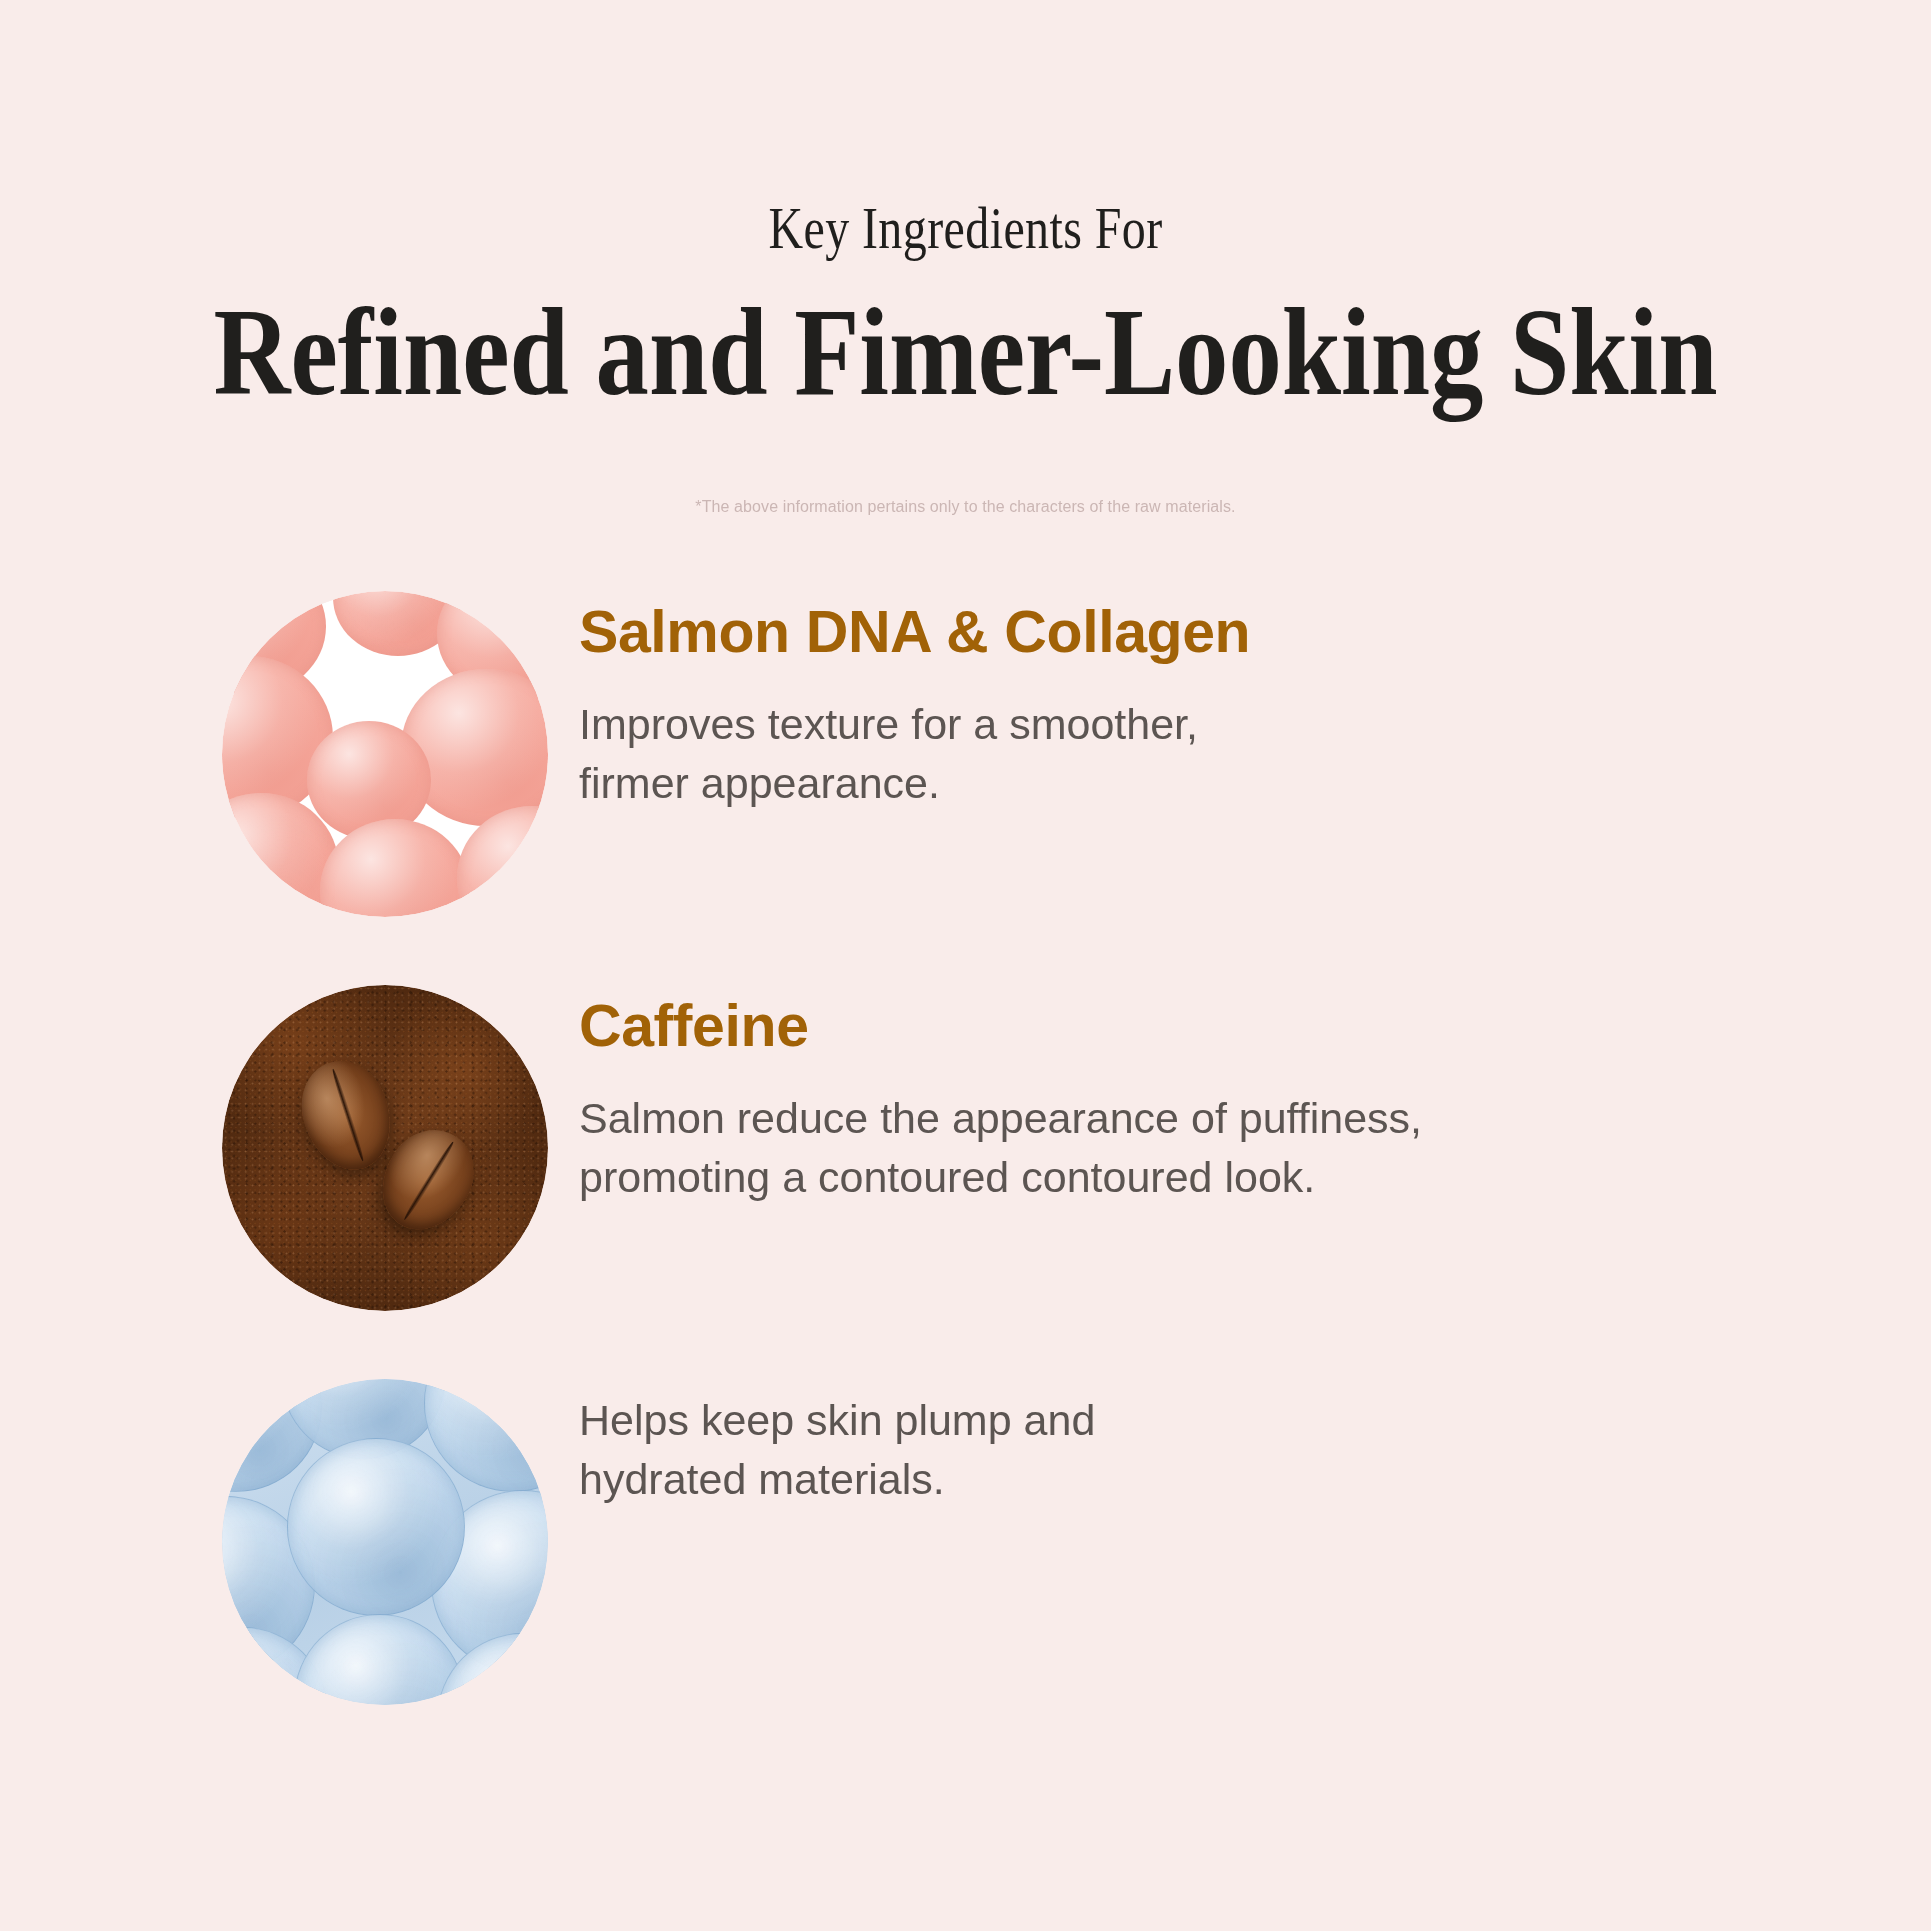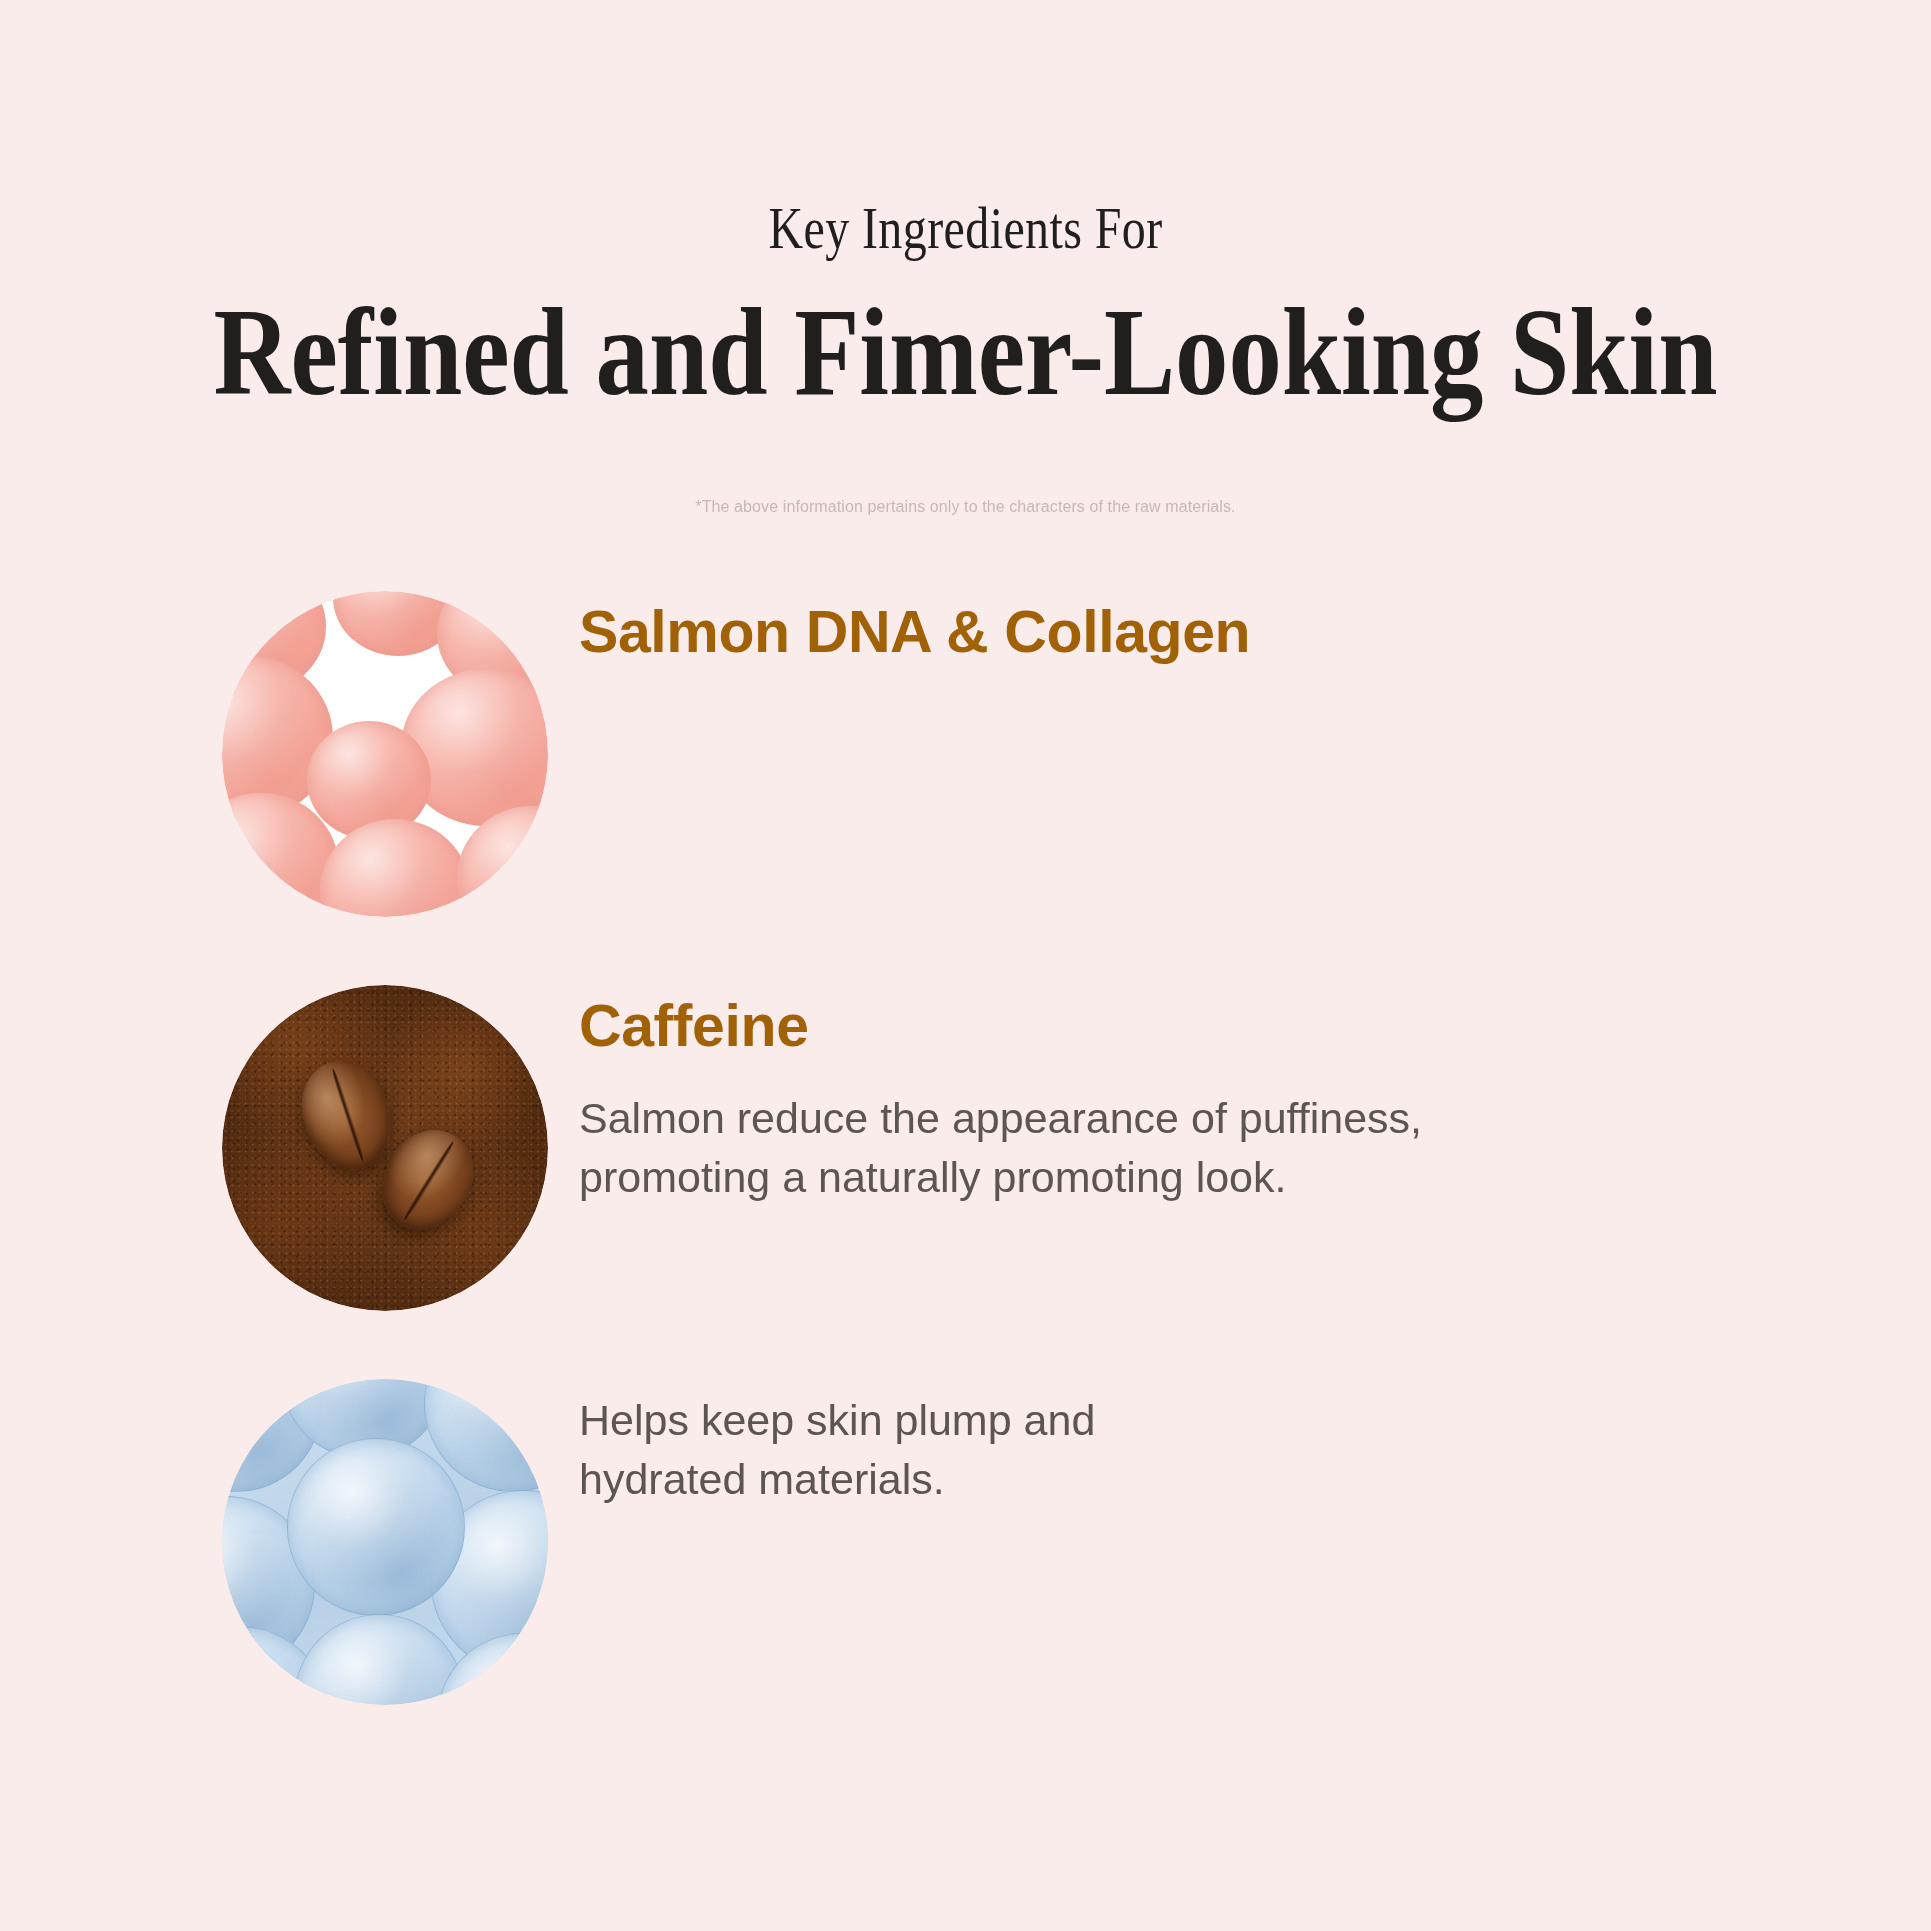--- a/index.html
+++ b/index.html
@@ -228,20 +228,24 @@
             <div class="bead" style="left:55%;top:24%;width:52%;height:48%;"></div>
             <div class="bead" style="left:26%;top:40%;width:38%;height:36%;"></div>
             <div class="bead" style="left:-12%;top:62%;width:48%;height:46%;"></div>
             <div class="bead" style="left:30%;top:70%;width:46%;height:44%;"></div>
             <div class="bead" style="left:72%;top:66%;width:46%;height:44%;"></div>
           </div>
         </div>
       </div>
       <div class="text-col">
         <div class="ing-title">Salmon DNA &amp; Collagen</div>
+        <div class="ing-desc">
+          <span class="ln">Improves texture for a smoother,</span>
+          <span class="ln">firmer appearance.</span>
+        </div>
       </div>
     </div>
 
     <div class="ingredient">
       <div class="thumb-wrap">
         <div class="thumb thumb-coffee">
           <div class="inner">
             <div class="grain"></div>
             <div class="bean" style="left:25%;top:23%;width:26%;height:34%;transform:rotate(-18deg);">
               <div class="crease"></div>
@@ -249,21 +253,21 @@
             <div class="bean" style="left:50%;top:44%;width:26%;height:32%;transform:rotate(32deg);">
               <div class="crease"></div>
             </div>
           </div>
         </div>
       </div>
       <div class="text-col">
         <div class="ing-title">Caffeine</div>
         <div class="ing-desc">
           <span class="ln">Salmon reduce the appearance of puffiness,</span>
-          <span class="ln">promoting a naturally promoting look.</span>
+          <span class="ln">promoting a contoured contoured look.</span>
         </div>
       </div>
     </div>
 
     <div class="ingredient">
       <div class="thumb-wrap">
         <div class="thumb thumb-blue">
           <div class="inner">
             <div class="bubble" style="left:-22%;top:-18%;width:52%;height:52%;"></div>
             <div class="bubble" style="left:18%;top:-26%;width:50%;height:50%;"></div>

